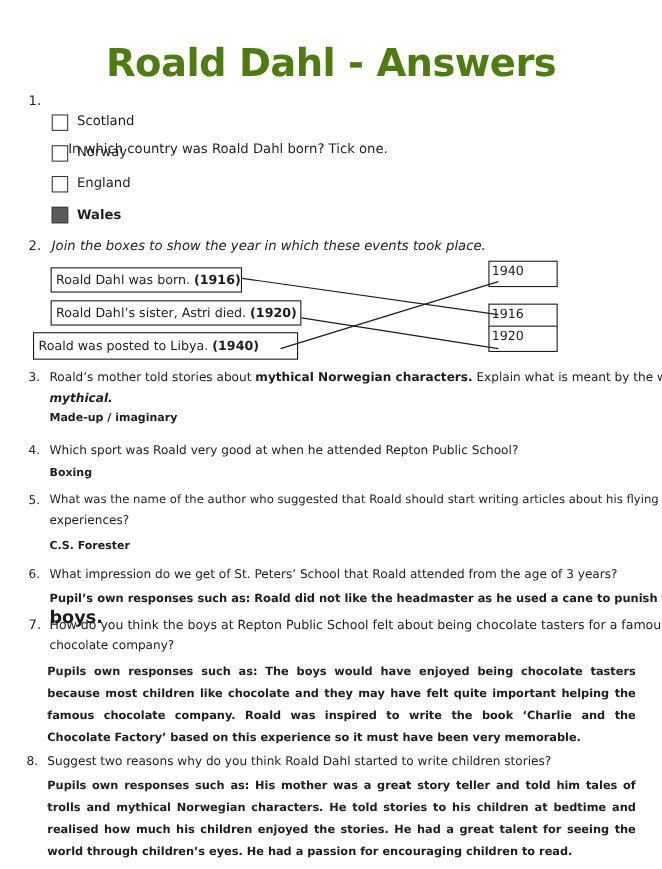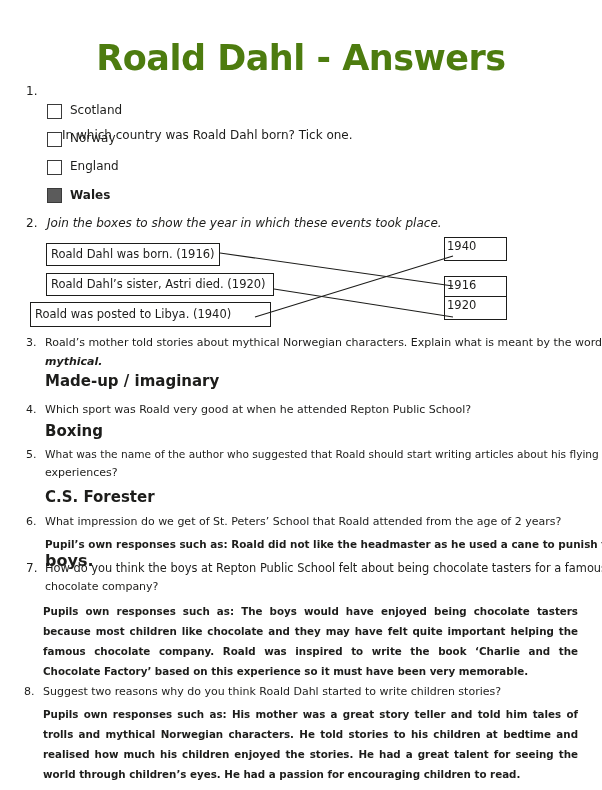--- a/index.html
+++ b/index.html
@@ -2,30 +2,30 @@
 <html><head>
 <meta charset="utf-8">
 <style>
   html, body { margin:0; padding:0; background:#ffffff; }
   body { width:602px; height:790px; position:relative; overflow:hidden;
          font-family:"DejaVu Sans", sans-serif; color:#1d1d1b; }
   .abs { position:absolute; }
   .title { left:0; width:602px; top:36px; text-align:center; font-size:35px; font-weight:bold; letter-spacing:-0.5px; color:#4d7c0f; line-height:44px; }
   .q { font-size:12px; line-height:14px; color:#1d1d1b; white-space:nowrap; }
   .qs { font-size:11px; line-height:13px; }
-  .ans { font-weight:bold; font-size:15px; line-height:20px; color:#1d1d1b; }
+  .ans { font-weight:bold; font-size:10px; line-height:20px; color:#1d1d1b; }
   .just { text-align:justify; text-align-last:left; white-space:normal; }
   .cb { position:absolute; width:15px; height:15px; border:1px solid #3a3a3a; background:#fff; box-sizing:border-box; }
   .cb.checked { background:#5b5b5b; border-color:#3a3a3a; }
   .opt { position:absolute; font-size:12px; line-height:15px; }
   .opt.bold { font-weight:bold; }
   .evbox { position:absolute; border:1px solid #1d1d1b; box-sizing:border-box; font-size:11.5px; line-height:20px; padding-left:4px; white-space:nowrap; background:#fff; }
   .yrbox { position:absolute; border:1px solid #1d1d1b; box-sizing:border-box; font-size:11.5px; line-height:16px; padding-left:2px; background:#fff; width:63px; height:24px; }
   svg.lines { position:absolute; left:0; top:0; width:602px; height:790px; pointer-events:none; }
-  b { font-weight:normal;text-align:right; }
+  b { font-weight:bold;text-align:right; }
 </style>
 </head>
 <body>
 
 <div class="abs title">Roald Dahl - Answers</div>
 
 <div>
   <div class="abs q" style="left:26px; top:84px;">1.</div>
   <div class="abs q" style="left:62px; top:84px;margin-top:44px;">In which country was Roald Dahl born? Tick one.</div>
 
@@ -85,21 +85,21 @@
 
 <div>
   <div class="abs q qs" style="left:26px; top:448px;">5.</div>
   <div class="abs q qs" style="left:45px; top:448px; font-size:10.6px;">What was the name of the author who suggested that Roald should start writing articles about his flying</div>
   <div class="abs q qs" style="left:45px; top:466px;">experiences?</div>
   <div class="abs ans" style="left:45px; top:487px;">C.S. Forester</div>
 </div>
 
 <div>
   <div class="abs q qs" style="left:26px; top:515px;">6.</div>
-  <div class="abs q qs" style="left:45px; top:515px;">What impression do we get of St. Peters’ School that Roald attended from the age of 2 years?</div>
+  <div class="abs q qs" style="left:45px; top:515px;">What impression do we get of St. Peters’ School that Roald attended from the age of 3 years?</div>
   <div class="abs ans" style="left:45px; top:534px; width:533px; font-size:10.4px; white-space:nowrap;">Pupil’s own responses such as: Roald did not like the headmaster as he used a cane to punish the</div>
   <div class="abs ans" style="left:45px; top:551px; font-size:16px;">boys.</div>
 </div>
 
 <div>
   <div class="abs q" style="left:26px; top:561px;">7.</div>
   <div class="abs q" style="left:45px; top:561px; font-size:11.4px;">How do you think the boys at Repton Public School felt about being chocolate tasters for a famous</div>
   <div class="abs q qs" style="left:45px; top:580px;">chocolate company?</div>
   <div class="abs ans just" style="left:43px; top:601px; width:535px; font-size:10.3px;">Pupils own responses such as: The boys would have enjoyed being chocolate tasters because most children like chocolate and they may have felt quite important helping the famous chocolate company. Roald was inspired to write the book ‘Charlie and the Chocolate Factory’ based on this experience so it must have been very memorable.</div>
 </div>

